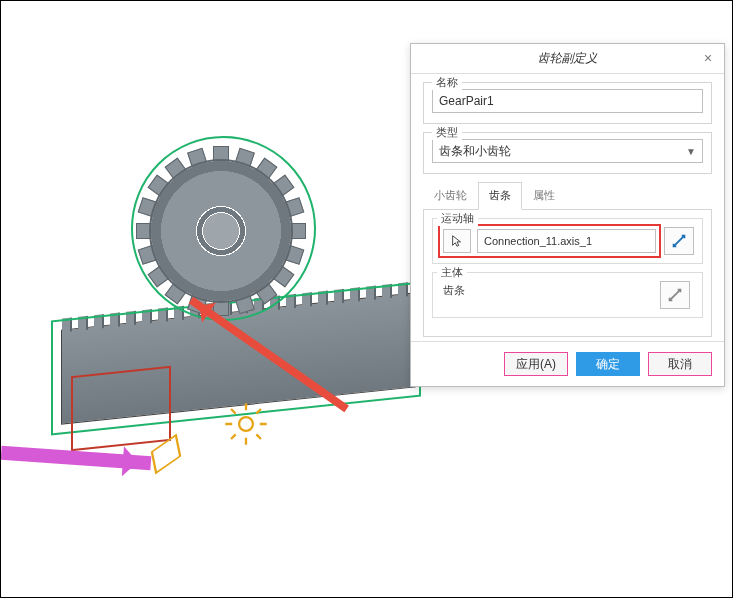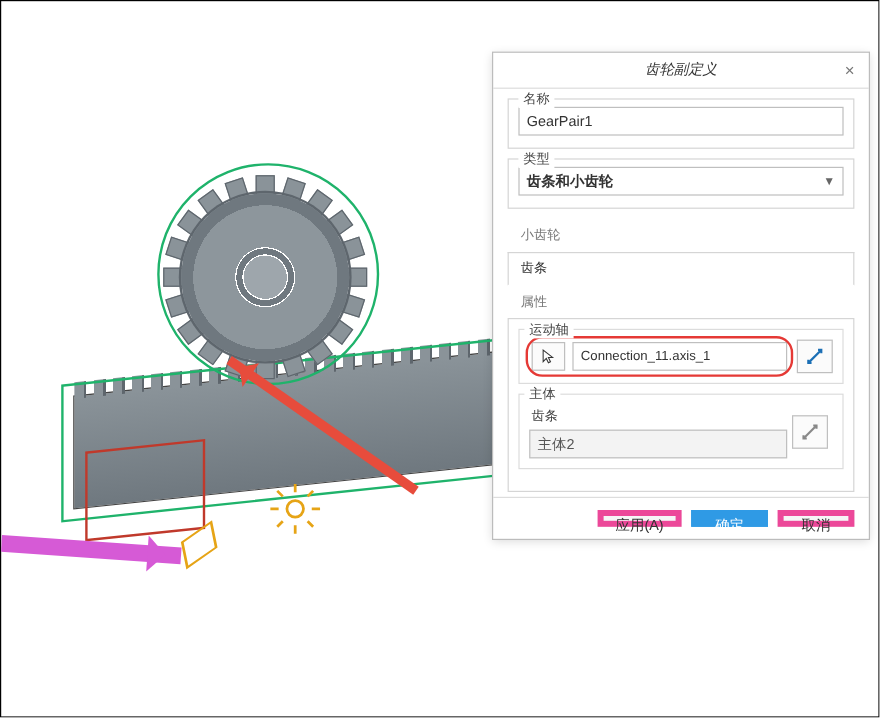--- a/index.html
+++ b/index.html
@@ -26,42 +26,42 @@
   .marker-gear { position:absolute; left:222px; top:400px; width:46px; height:46px; }
   .marker-gear svg { width:100%; height:100%; }
 
   
   .dialog { position: absolute; left: 409px; top: 42px; width: 315px; background: #fff; border: 1px solid #bcbcbc; box-shadow: 0 2px 8px rgba(0,0,0,0.15); }
   .title-bar { display:flex; align-items:center; justify-content:center; height: 30px; border-bottom: 1px solid #ddd; position:relative; font-size:12px; color:#333;font-style:italic; }
   .title-bar .close { position:absolute; right:6px; top:4px; font-size:14px; color:#777; cursor:pointer; padding:2px 6px; }
   .section { margin: 8px 12px; border:1px solid #d5d5d5; padding: 6px 8px 10px; position:relative; }
   .section-label { position:absolute; top:-8px; left:8px; background:#fff; padding:0 4px; font-size:11px; color:#444;text-align:center; }
   .text-input { width: 100%; height: 24px; border:1px solid #bfbfbf; padding: 4px 6px; font-size:12px; color:#333; background:#fff; }
-  .select { width:100%; height:24px; border:1px solid #bfbfbf; background:#fff; display:flex; align-items:center; justify-content:space-between; padding:0 6px; font-size:12px; color:#333; cursor:pointer;font-weight:bold; }
+  .select { width:100%; height:24px; border:1px solid #bfbfbf; background:#fff; display:flex; align-items:center; justify-content:space-between; padding:0 6px; font-size:12px; color:#333; cursor:pointer; }
   .select .caret { font-size:10px; color:#666; }
   .tabs-area { margin: 4px 12px 0; }
-  .tabs { display:flex; gap:0; font-size:11px; color:#777;flex-direction:column; }
+  .tabs { display:flex; gap:0; font-size:11px; color:#777; }
   .tab { padding:5px 10px 6px; border:1px solid transparent; cursor:pointer; }
   .tab.active { color:#333; border:1px solid #d5d5d5; border-bottom-color:#fff; background:#fff; position:relative; z-index:2; }
   .tab-body { border:1px solid #d5d5d5; margin-top:-1px; padding:8px 8px 10px; }
   .group { border:1px solid #dcdcdc; padding:8px; position:relative; margin-bottom:8px; }
   .group-label { position:absolute; top:-8px; left:4px; background:#fff; padding:0 4px; font-size:11px; color:#444; }
   .axis-row { display:flex; align-items:center; gap:6px; }
   .pick-btn { width:28px; height:24px; border:1px solid #bfbfbf; background:#fbfbfb; display:flex; align-items:center; justify-content:center; cursor:pointer; }
   .pick-btn svg { width:14px; height:14px; }
   .axis-input { flex:1; height:24px; border:1px solid #bfbfbf; padding:0 6px; font-size:11px; color:#333; background:#fff; }
   .highlight { outline: 2px solid #e53935; outline-offset: 1px; }
   .flip-btn { width:30px; height:28px; border:1px solid #bfbfbf; background:#fbfbfb; display:flex; align-items:center; justify-content:center; cursor:pointer; }
   .flip-btn svg{ width:18px; height:18px; }
   .readonly { background:#f3f3f3 !important; color:#555; }
   .body-row { display:flex; align-items:flex-start; }
   .body-left { flex:1; }
   .sub-label { font-size:11px; color:#444; margin:2px 0 4px 2px; }
   .buttons { display:flex; justify-content:flex-end; gap:8px; padding:10px 12px; border-top:1px solid #ddd; margin-top:4px; }
-  .btn { min-width:64px; height:14px; border:5px solid #ec4899; background:#f6f6f6; font-size:12px; color:#333; cursor:pointer; padding:0 10px; }
+  .btn { min-width:64px; height:24px; border:1px solid #ec4899; background:#f6f6f6; font-size:12px; color:#333; cursor:pointer; padding:0 10px; }
   .btn.primary { background:#2f9ae5; border-color:#2f9ae5; color:#fff; }
 </style>
 </head>
 <body>
 
 <div class="frame">
 
   <div class="viewport">
     <div class="rack">
       <div class="rack-teeth"></div>
@@ -130,21 +130,21 @@
       <div class="tabs">
         <div class="tab">小齿轮</div>
         <div class="tab active">齿条</div>
         <div class="tab">属性</div>
       </div>
       <div class="tab-body">
 
         <div class="group">
           <span class="group-label">运动轴</span>
           <div class="axis-row">
-            <div class="axis-row highlight" style="flex:1;padding:2px;border-radius:11px;">
+            <div class="axis-row highlight" style="flex:1;padding:2px;">
               <div class="pick-btn">
                 <svg viewBox="0 0 16 16">
                     <path d="M3 2l0 11 3-3 2 4 2-1-2-4 4 0z" fill="none" stroke="#333" stroke-width="1"></path>
                   </svg>
               </div>
               <input class="axis-input" value="Connection_11.axis_1" style="">
             </div>
             <div class="flip-btn">
               <svg viewBox="0 0 20 20">
                   <path d="M4 16 L16 4" stroke="#1b6fb5" stroke-width="2"></path>
@@ -153,21 +153,20 @@
                 </svg>
             </div>
           </div>
         </div>
 
         <div class="group">
           <span class="group-label">主体</span>
           <div class="body-row">
             <div class="body-left">
               <div class="sub-label">齿条</div>
-              <input class="text-input readonly" readonly="" value="主体2" style="">
             </div>
             <div style="width:38px;display:flex;align-items:center;justify-content:center;align-self:center;">
               <div class="flip-btn">
                 <svg viewBox="0 0 20 20">
                     <path d="M4 16 L16 4" stroke="#888" stroke-width="2"></path>
                     <path d="M13 4h3v3" fill="none" stroke="#888" stroke-width="2"></path>
                     <path d="M7 16H4v-3" fill="none" stroke="#888" stroke-width="2"></path>
                   </svg>
               </div>
             </div>

